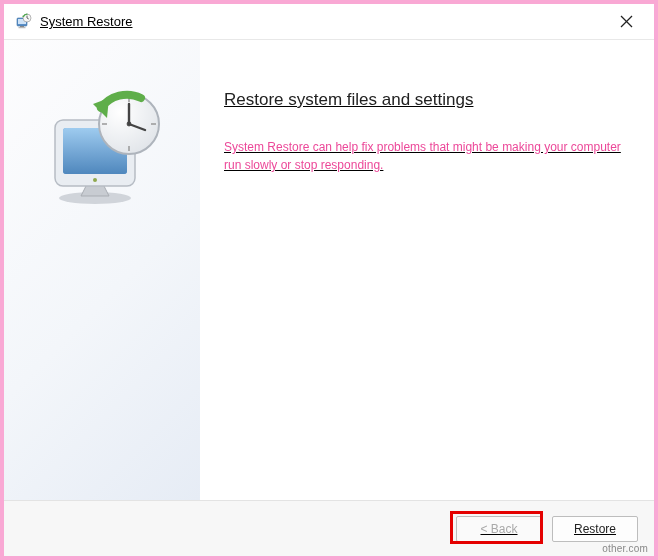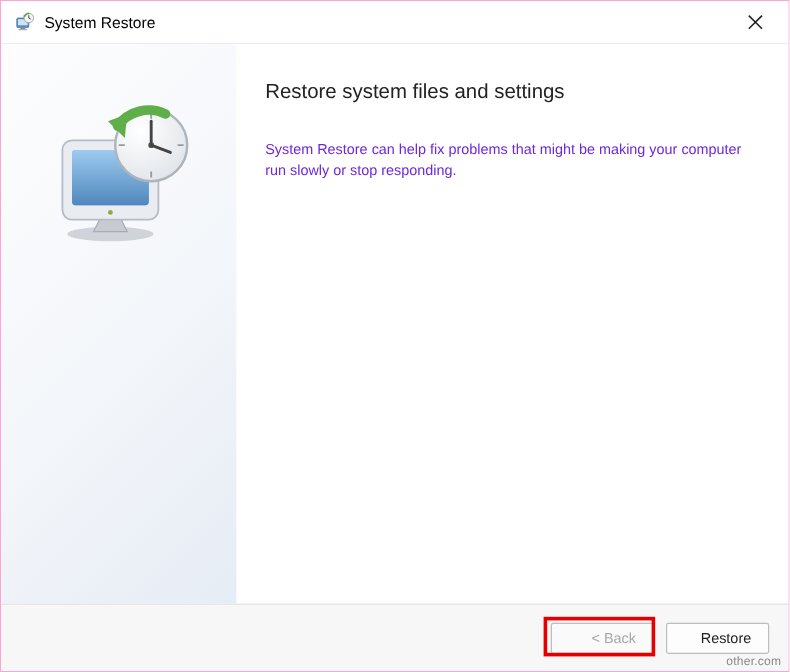--- a/index.html
+++ b/index.html
@@ -11,24 +11,25 @@
       font-family: 'Segoe UI', Tahoma, sans-serif;
       font-size: 12px;
       background: #fff;
       width: 658px;
       height: 560px;
       overflow: hidden;
     }
     .window {
       width: 658px;
       height: 560px;
-      border: 1px solid #f9a8d4;
+      border: 4px solid #f9a8d4;
       display: flex;
       flex-direction: column;
       background: #fff;
+      text-decoration: underline;
     }
     .titlebar {
       height: 36px;
       display: flex;
       align-items: center;
       padding: 0 8px 0 10px;
       background: #fff;
       border-bottom: 1px solid #e8e8e8;
     }
     .titlebar .app-icon {
@@ -78,24 +79,25 @@
     }
     .content-panel {
       flex: 1;
       padding: 30px 30px 20px 24px;
     }
     .heading {
       font-size: 17px;
       color: #222;
       margin-bottom: 28px;
       font-weight: 400;
+      margin-top: 20px;
     }
     .para {
       font-size: 12px;
-      color: #6d28d9;
+      color: #ec4899;
       line-height: 1.5;
       margin-bottom: 18px;
     }
     .footer {
       height: 56px;
       border-top: 1px solid #e3e3e3;
       background: #f7f7f7;
       display: flex;
       align-items: center;
       justify-content: flex-end;
@@ -107,21 +109,20 @@
       min-width: 86px;
       height: 26px;
       border: 1px solid #bdbdbd;
       background: #fdfdfd;
       font-size: 12px;
       font-family: inherit;
       color: #222;
       border-radius: 2px;
       cursor: pointer;
       padding: 0 14px;
-      text-align: right;
     }
     .btn:disabled {
       color: #a9a9a9;
       cursor: default;
       background: #fafafa;
     }
     .btn.default {
       border: 1px solid #0078d4;
       box-shadow: 0 0 0 1px rgba(0,120,212,0.2) inset;
     }

